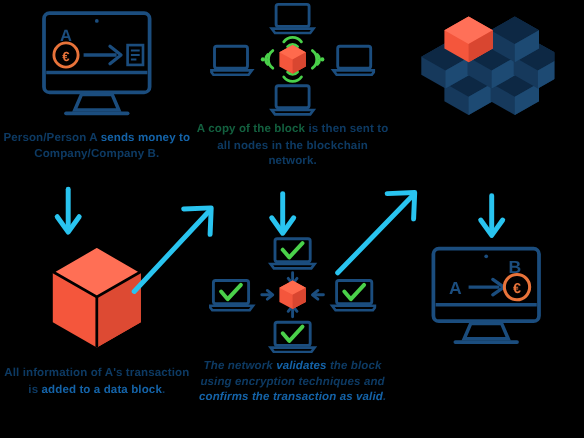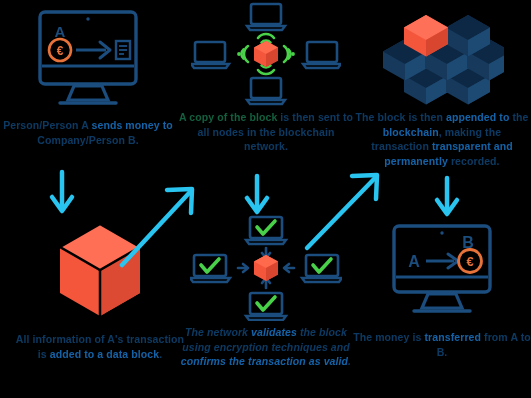--- a/index.html
+++ b/index.html
@@ -55,21 +55,21 @@
     top: 0;
     width: 531px;
     height: 398px;
     pointer-events: none;
   }
 
   
   #step-1 { left: 0px;   top: 8px;   width: 176px; }
   #step-2 { left: 177px; top: 2px;   width: 178px; }
   #step-3 { left: 353px; top: 2px;   width: 178px; }
-  #step-4 { left: 0px;   top: 218px; width: 176px; padding-left: 12px; }
+  #step-4 { left: 0px;   top: 218px; width: 176px; }
   #step-5 { left: 177px; top: 215px; width: 178px; font-style: italic; }
   #step-6 { left: 353px; top: 222px; width: 178px; }
 
   #step-1 .caption { margin-top: 8px; }
   #step-4 .caption { margin-top: 10px; }
   #step-6 .caption { margin-top: 10px; }
 </style>
 </head>
 <body>
 
@@ -88,21 +88,21 @@
         <text x="28" y="47" font-family="Liberation Sans, sans-serif" font-size="12" font-weight="700" fill="#e8733a" text-anchor="middle">€</text>
         <line x1="44" y1="42" x2="74" y2="42" stroke="#1b4d7e" stroke-width="3"></line>
         <path d="M68 34 L78 42 L68 50" fill="none" stroke="#1b4d7e" stroke-width="3" stroke-linecap="round" stroke-linejoin="round"></path>
         <rect x="84" y="33" width="14" height="18" fill="none" stroke="#1b4d7e" stroke-width="2.4"></rect>
         <line x1="87" y1="38" x2="95" y2="38" stroke="#1b4d7e" stroke-width="1.8"></line>
         <line x1="87" y1="42" x2="95" y2="42" stroke="#1b4d7e" stroke-width="1.8"></line>
         <line x1="87" y1="46" x2="92" y2="46" stroke="#1b4d7e" stroke-width="1.8"></line>
       </svg>
     </div>
     <div class="caption">
-      <span>Person/Person A </span><span class="hl">sends money to</span><span> Company/Person B.</span>
+      <span>Person/Person A </span><span class="hl">sends money to</span><span> Company/Company B.</span>
     </div>
   </div>
 
   <div class="step" id="step-2">
     <div class="art">
       <svg width="150" height="104" viewBox="0 0 150 104">
 
         <g transform="translate(56,0)">
           <rect x="4" y="2" width="30" height="20" rx="2" fill="none" stroke="#1b4d7e" stroke-width="2.6"></rect>
           <path d="M0 24 L38 24 L35 28 L3 28 Z" fill="none" stroke="#1b4d7e" stroke-width="2.4"></path>
@@ -197,23 +197,20 @@
             <path d="M0 10 L22 -2.5 L22 14 L0 26.5 Z" fill="#1d4a73"></path>
           </g>
 
           <g transform="translate(46,28)">
             <path d="M0 -15 L22 -2.5 L22 14 L0 26.5 L-22 14 L-22 -2.5 Z" fill="#f4563c"></path>
             <path d="M0 -15 L22 -2.5 L0 10 L-22 -2.5 Z" fill="#ff7058"></path>
             <path d="M0 10 L22 -2.5 L22 14 L0 26.5 Z" fill="#d94630"></path>
           </g>
         </g>
       </svg>
-    </div>
-    <div class="caption">
-      <span>The block is then </span><span class="hl">appended to</span><span> the </span><span class="hl">blockchain</span><span>, making the transaction </span><span class="hl">transparent and permanently</span><span> recorded.</span>
     </div>
   </div>
 
   <div class="step" id="step-4">
     <div class="art">
       <svg width="110" height="104" viewBox="0 0 110 104">
         <g transform="translate(55,52)">
           <path d="M0 -46 L40 -23 L40 23 L0 46 L-40 23 L-40 -23 Z" fill="#f4563c"></path>
           <path d="M0 -46 L40 -23 L0 0 L-40 -23 Z" fill="#ff6f55"></path>
           <path d="M0 0 L40 -23 L40 23 L0 46 Z" fill="#dd4a33"></path>
@@ -295,23 +292,20 @@
         <line x1="28" y1="89" x2="84" y2="89" stroke="#1b4d7e" stroke-width="3.4" stroke-linecap="round"></line>
         <circle cx="56" cy="11" r="1.7" fill="#1b4d7e"></circle>
         <text x="82" y="26" font-family="Liberation Sans, sans-serif" font-size="16" font-weight="700" fill="#1b4d7e" text-anchor="middle">B</text>
         <text x="28" y="45" font-family="Liberation Sans, sans-serif" font-size="16" font-weight="700" fill="#1b4d7e" text-anchor="middle">A</text>
         <line x1="40" y1="39" x2="68" y2="39" stroke="#1b4d7e" stroke-width="3"></line>
         <path d="M62 32 L72 39 L62 46" fill="none" stroke="#1b4d7e" stroke-width="3" stroke-linecap="round" stroke-linejoin="round"></path>
         <circle cx="84" cy="39" r="11.5" fill="none" stroke="#e8733a" stroke-width="2.8"></circle>
         <text x="84" y="44" font-family="Liberation Sans, sans-serif" font-size="13" font-weight="700" fill="#e8733a" text-anchor="middle">€</text>
       </svg>
     </div>
-    <div class="caption">
-      <span>The money is </span><span class="hl">transferred</span><span> from A to B.</span>
-    </div>
   </div>
 
   <svg class="arrow-layer" viewBox="0 0 531 398">
     <g stroke="#29c4f0" fill="none" stroke-width="4.5" stroke-linecap="round" stroke-linejoin="round">
       <g>
         <line x1="62" y1="172" x2="62" y2="208"></line>
         <path d="M52 197 L62 211 L72 197"></path>
       </g>
       <g>
         <line x1="122" y1="265" x2="190" y2="192"></line>

